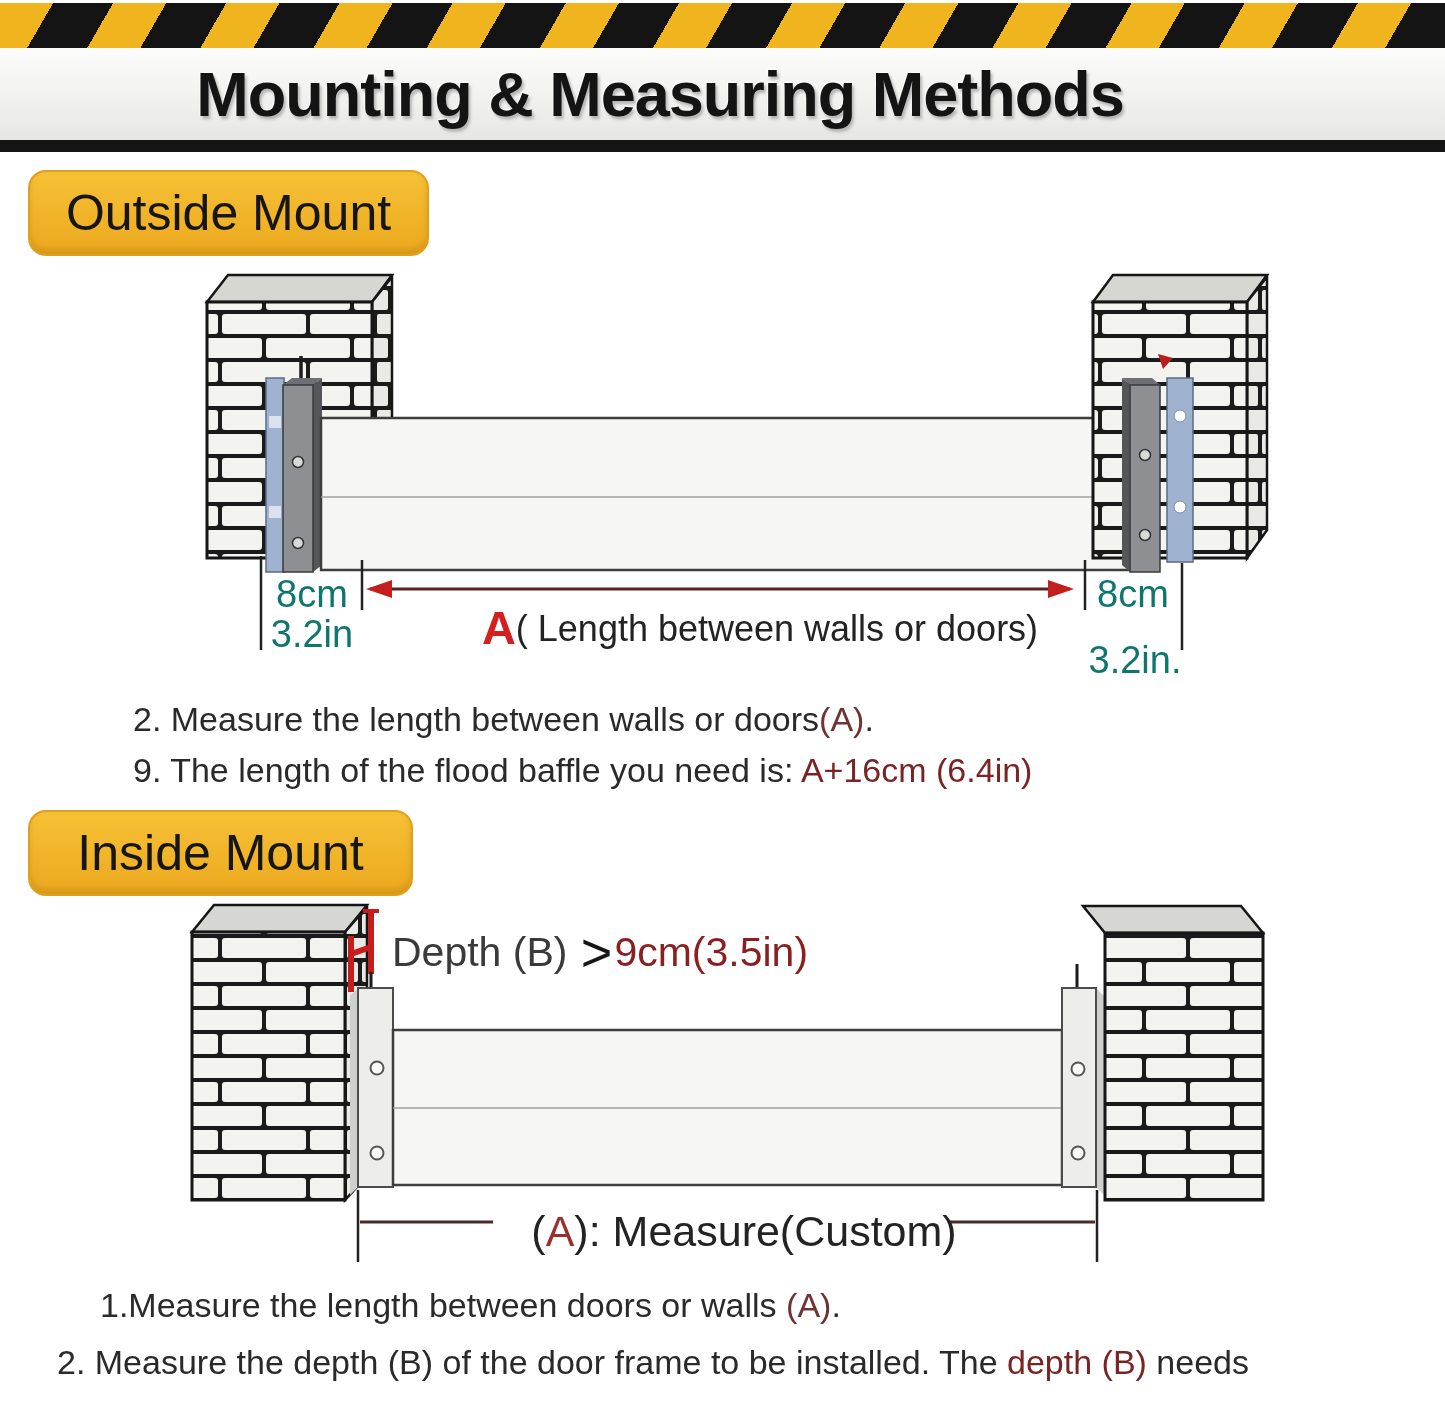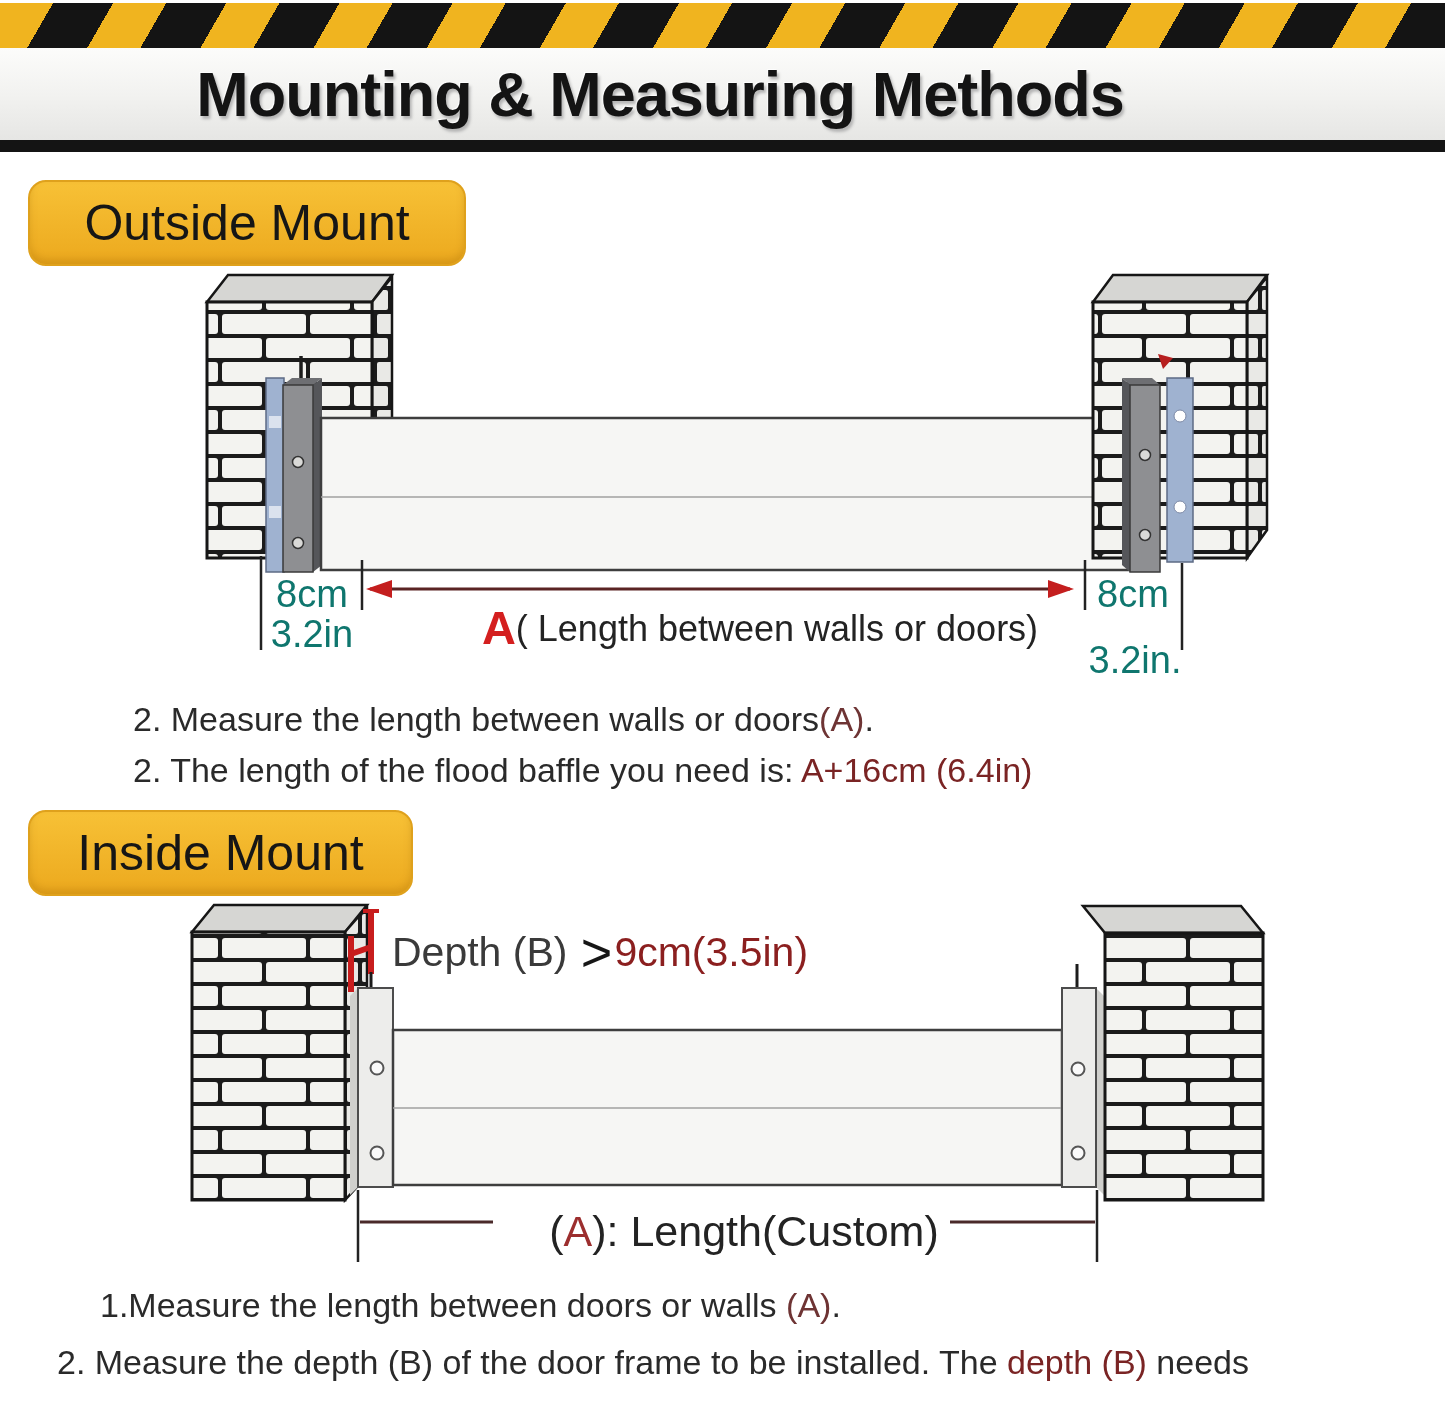--- a/index.html
+++ b/index.html
@@ -15,21 +15,21 @@
     font-size:63px;font-weight:bold;letter-spacing:-1px;color:#141414;
     text-shadow:2px 3px 3px #b5b5b5, -1px -1px 0 #fdfdfd;}
   .header-bar{position:absolute;left:0;top:140px;width:1445px;height:12px;background:#141414;}
 
   
   .section-label{position:absolute;height:86px;border-radius:18px;
     background:linear-gradient(180deg,#f7c136,#eca91e);
     border:2px solid #dfa11c;box-sizing:border-box;
     display:flex;align-items:center;justify-content:center;
     font-size:50px;color:#161616;box-shadow:inset 0 -5px 7px rgba(150,95,0,.25);}
-  .label-outside{left:28px;top:180px;width:438px;}
+  .label-outside{left:28px;top:170px;width:401px;}
   .label-inside{left:28px;top:810px;width:385px;}
 
   
   .diagram{position:absolute;left:0;}
 
   
   .dimtext{position:absolute;font-size:38px;color:#0f766e;text-align:center;}
   .arrow-caption{position:absolute;left:390px;top:600px;width:740px;text-align:center;
     font-size:36px;color:#232323;white-space:nowrap;}
   .arrow-caption .big-a{font-size:47px;font-weight:bold;color:#d41f1f;vertical-align:-3px;}
@@ -141,21 +141,21 @@
   <div class="dimtext" style="left:1083px;top:573px;width:100px;">8cm</div>
   <div class="dimtext" style="left:1083px;top:639px;width:104px;">3.2in.</div>
   <div class="arrow-caption">
     <span class="big-a">A</span><span>( Length between walls or doors)</span>
   </div>
 
   <div class="instr" style="left:133px;top:700px;">
     <span>2. Measure the length between walls or doors</span><span class="maroon">(A)</span><span>.</span>
   </div>
   <div class="instr" style="left:133px;top:751px;">
-    <span>2. The length of the flood baffle you need is: </span><span class="hl-red">A+16cm (6.4in)</span>
+    <span>9. The length of the flood baffle you need is: </span><span class="hl-red">A+16cm (6.4in)</span>
   </div>
 
   <svg class="diagram" style="top:895px;" width="1445" height="375" viewBox="0 895 1445 375">
 
     <g>
       <polygon points="192,932 345,932 367,905 214,905" fill="#d6d6d3" stroke="#161616" stroke-width="2.5"></polygon>
       <polygon points="345,932 367,907 367,1176 345,1200" fill="url(#brickS)" stroke="#161616" stroke-width="2.5"></polygon>
       <rect x="192" y="932" width="153" height="268" fill="url(#brickF)" stroke="#161616" stroke-width="3"></rect>
     </g>
 
@@ -197,21 +197,21 @@
       <line x1="1097" y1="1190" x2="1097" y2="1262" stroke="#222222" stroke-width="2.5"></line>
       <line x1="360" y1="1222" x2="493" y2="1222" stroke="#4a2a2a" stroke-width="3"></line>
       <line x1="950" y1="1222" x2="1095" y2="1222" stroke="#4a2a2a" stroke-width="3"></line>
     </g>
   </svg>
 
   <div class="depth-label">
     <span>Depth (B) </span><span class="gt">&gt;</span><span class="dark-red">9cm(3.5in)</span>
   </div>
   <div class="length-label">
-    <span>(</span><span class="mid-a">A</span><span>): Length(Custom)</span>
+    <span>(</span><span class="mid-a">A</span><span>): Measure(Custom)</span>
   </div>
 
   <div class="instr" style="left:100px;top:1286px;">
     <span>1.Measure the length between doors or walls </span><span class="maroon">(A)</span><span>.</span>
   </div>
   <div class="instr" style="left:57px;top:1343px;">
     <span>2. Measure the depth (B) of the door frame to be installed. The </span><span class="hl-red">depth (B)</span><span> needs</span>
   </div>
 
 </div>

